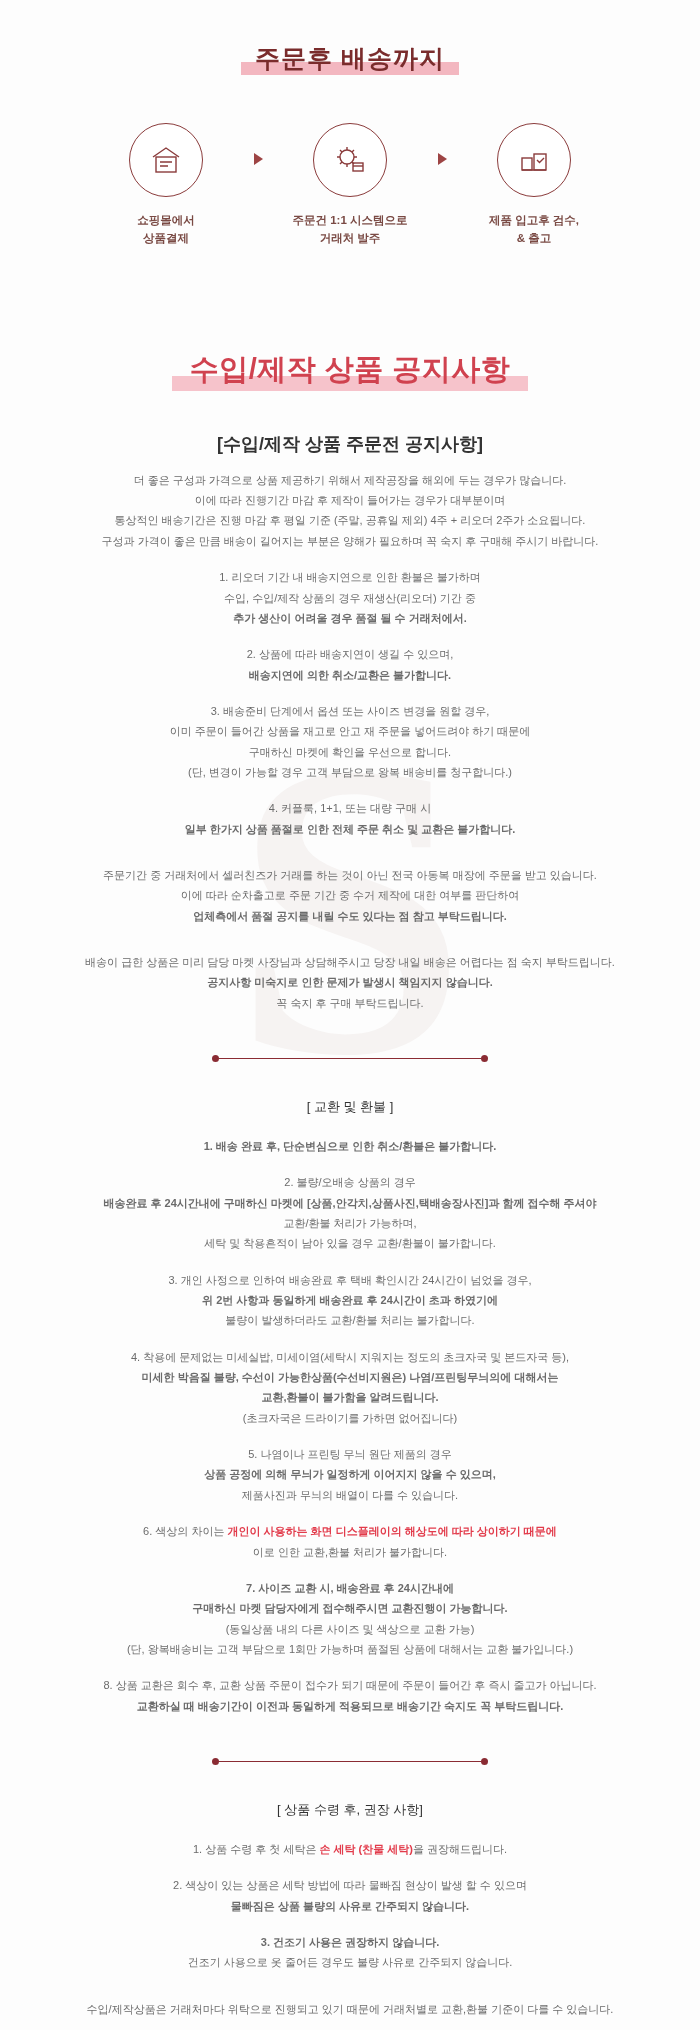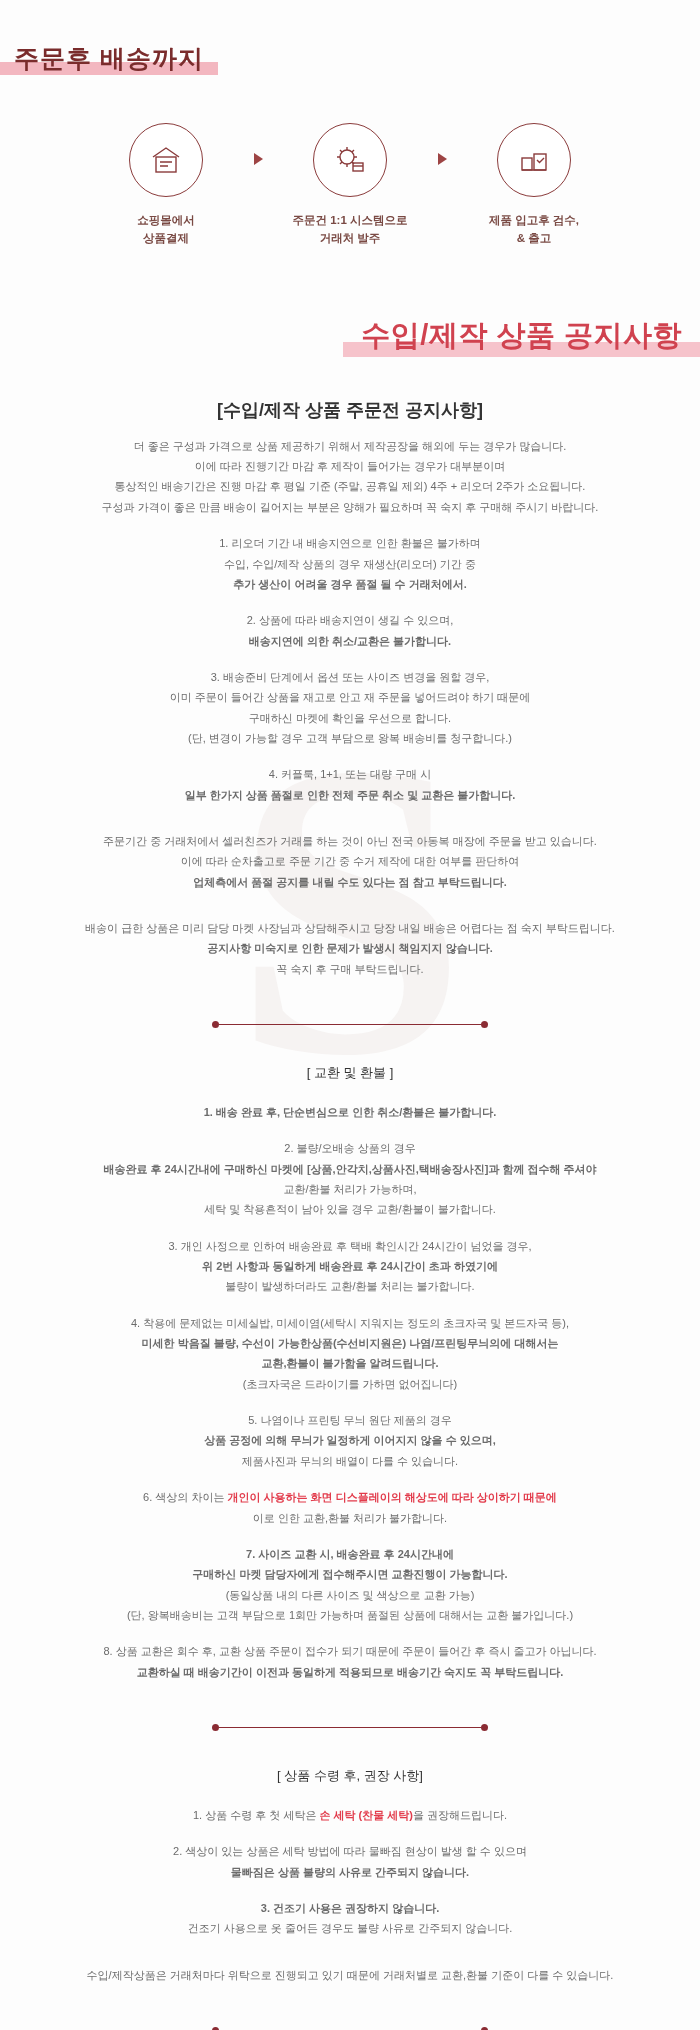--- a/index.html
+++ b/index.html
@@ -32,21 +32,21 @@
     color: #f6f3f2;
     font-weight: bold;
     z-index: 0;
     user-select: none;
     line-height: 1;
   }
   .content { position: relative; z-index: 2; }
 
   
   .top-title-wrap {
-    text-align: left;
+    text-align: center;
     padding-top: 40px;
   }
   .top-title {
     display: inline-block;
     position: relative;
     font-size: 25px;
     font-weight: bold;
     color: #7a2c2c;
     letter-spacing: 1px;
     padding: 2px 14px;
@@ -97,22 +97,22 @@
   .arrow span {
     display: inline-block;
     width: 0; height: 0;
     border-left: 9px solid #9d4444;
     border-top: 6px solid transparent;
     border-bottom: 6px solid transparent;
   }
 
   
   .main-heading-wrap {
-    text-align: right;
-    margin-top: 66px;
+    text-align: center;
+    margin-top: 100px;
   }
   .main-heading {
     display: inline-block;
     position: relative;
     font-size: 29px;
     font-weight: bold;
     color: #d0424f;
     padding: 2px 18px;
     letter-spacing: 0.5px;
   }

